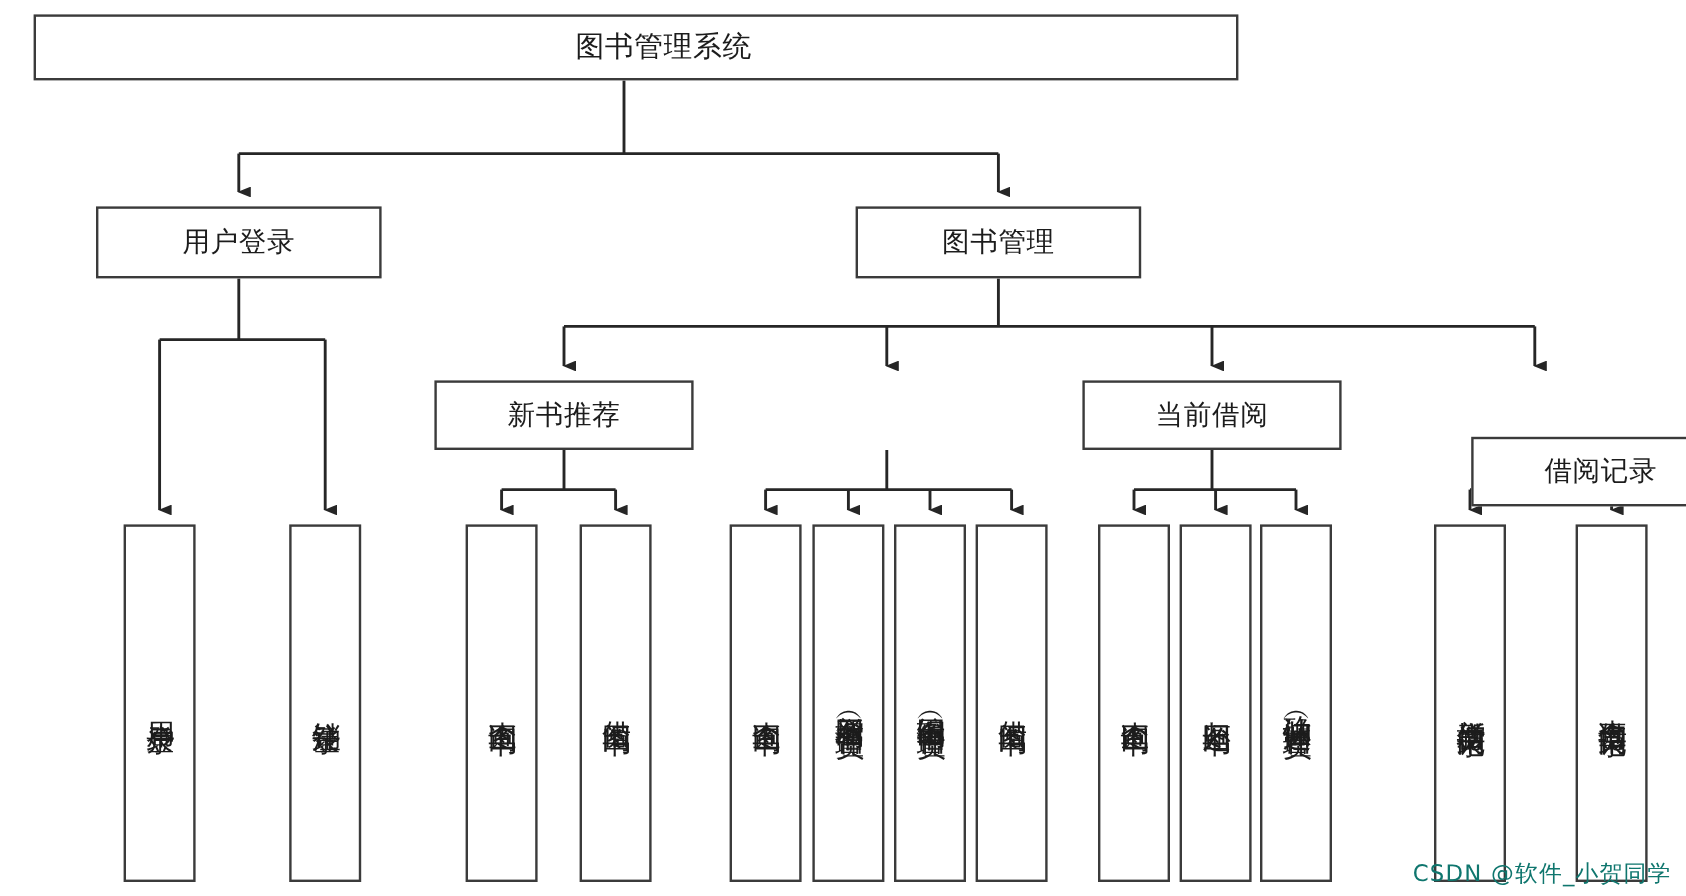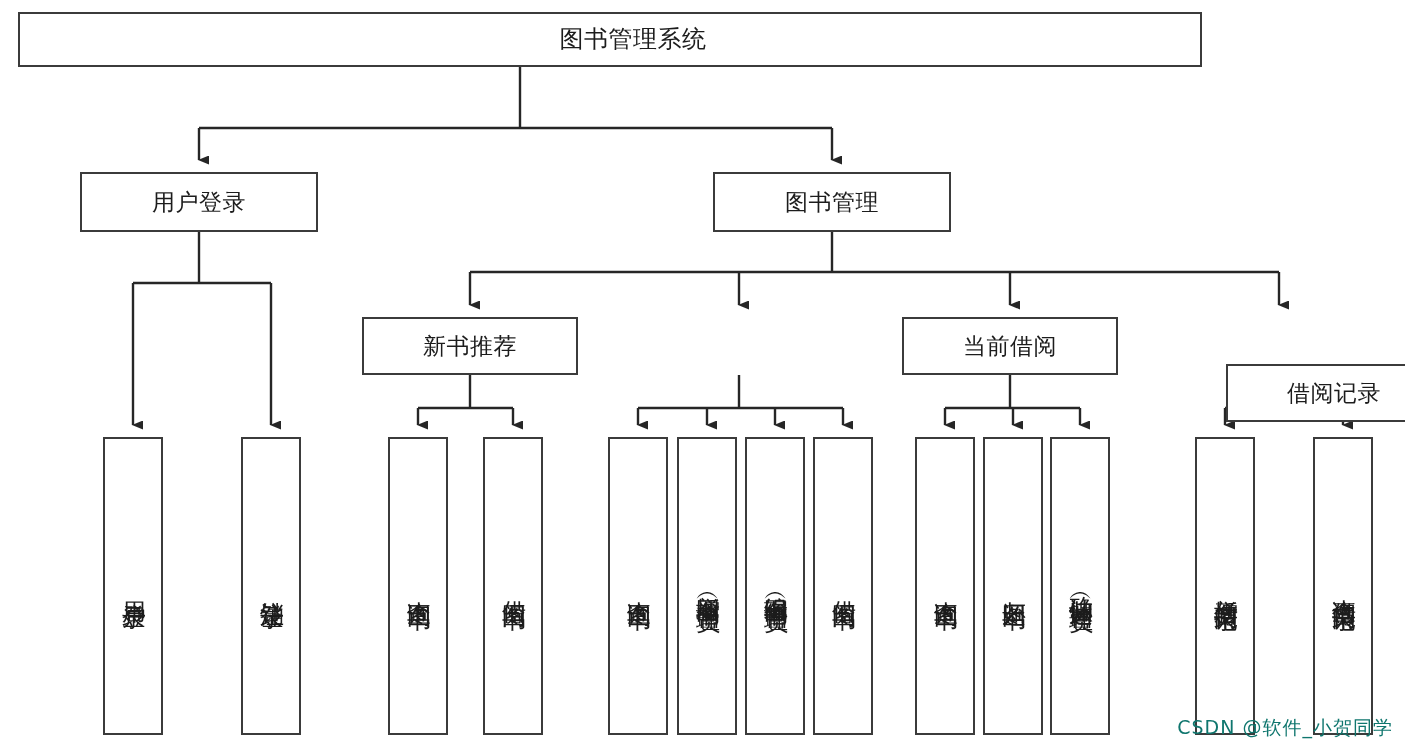--- a/index.html
+++ b/index.html
@@ -118,21 +118,21 @@
       <path d="M1013,408 L1013,425" marker-end="url(#ah)"></path>
       <path d="M1080,408 L1080,425" marker-end="url(#ah)"></path>
 
       <path d="M1279,375 L1279,408"></path>
       <path d="M1225,408 L1343,408"></path>
       <path d="M1225,408 L1225,425" marker-end="url(#ah)"></path>
       <path d="M1343,408 L1343,425" marker-end="url(#ah)"></path>
     </g>
   </svg>
 
-  <div class="node horiz root" style="left:18px;top:12px;width:1184px;height:55px;padding-left:46px;">
+  <div class="node horiz root" style="left:28px;top:12px;width:1004px;height:55px;padding-left:46px;">
     <span class="lbl">图书管理系统</span>
   </div>
 
   <div class="node horiz" style="left:80px;top:172px;width:238px;height:60px;">
     <span class="lbl">用户登录</span>
   </div>
   <div class="node horiz" style="left:362px;top:317px;width:216px;height:58px;">
     <span class="lbl">新书推荐</span>
   </div>
 

